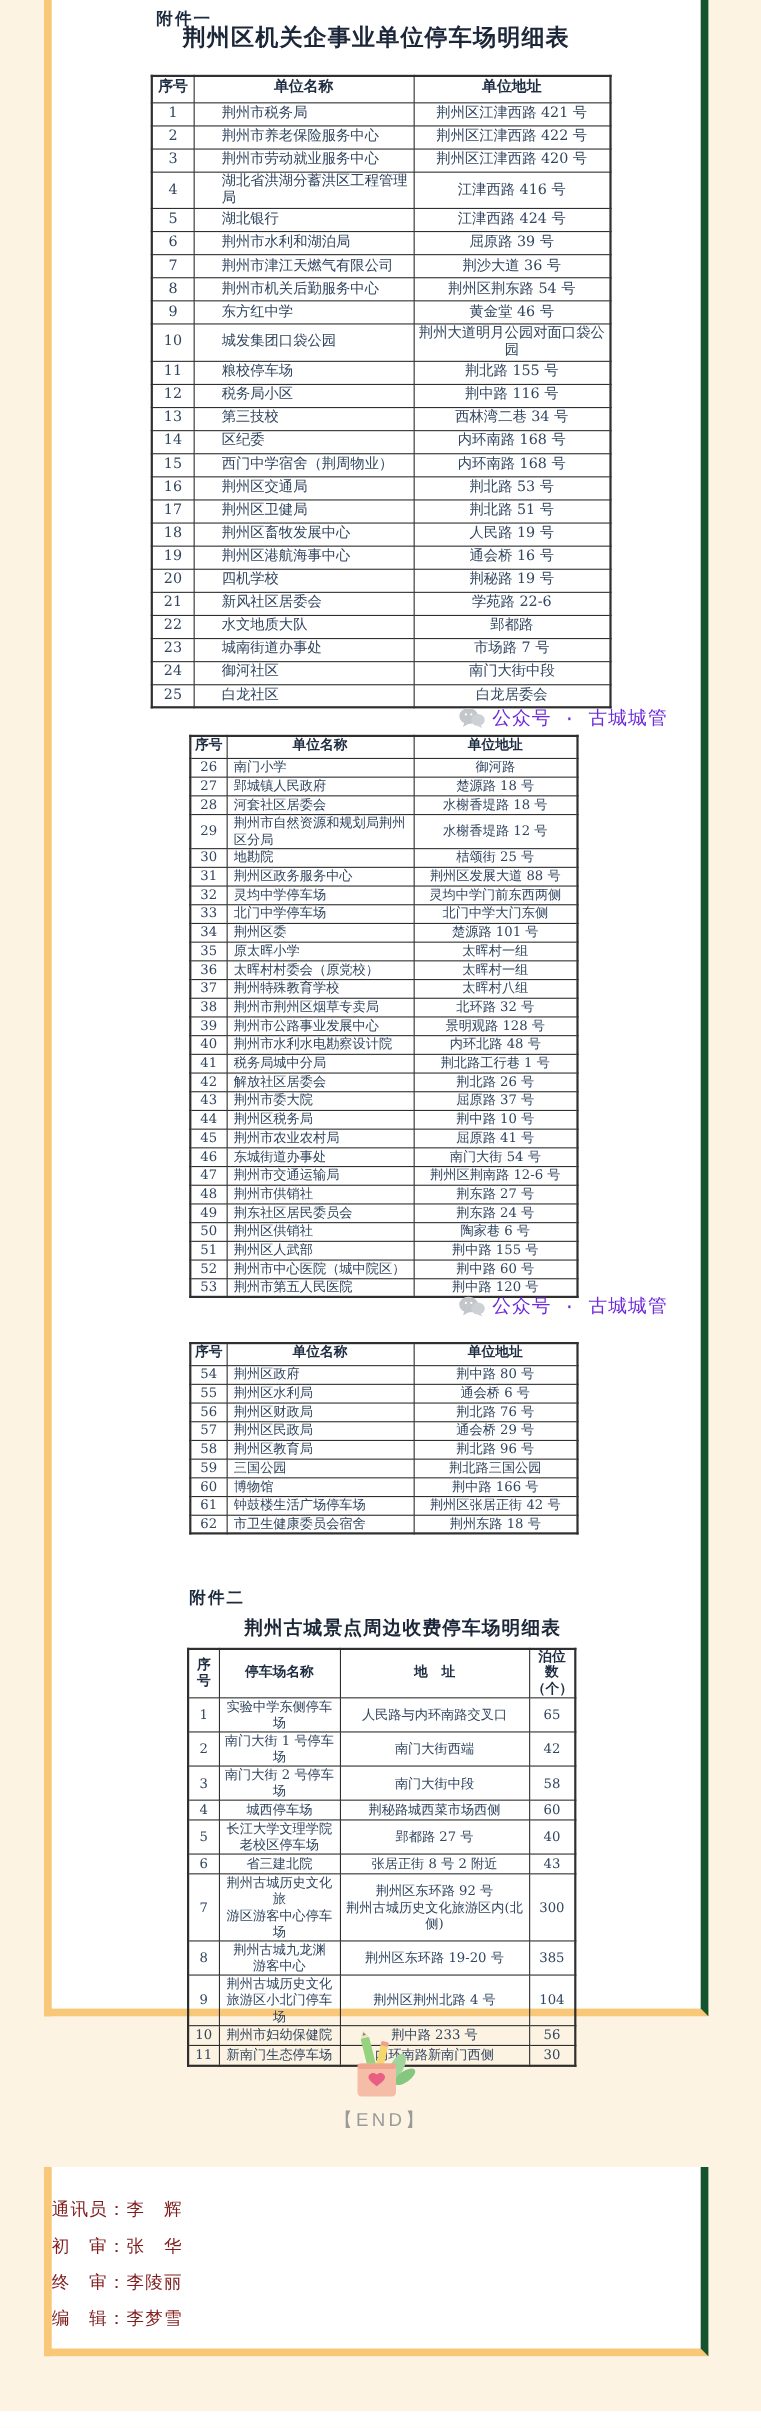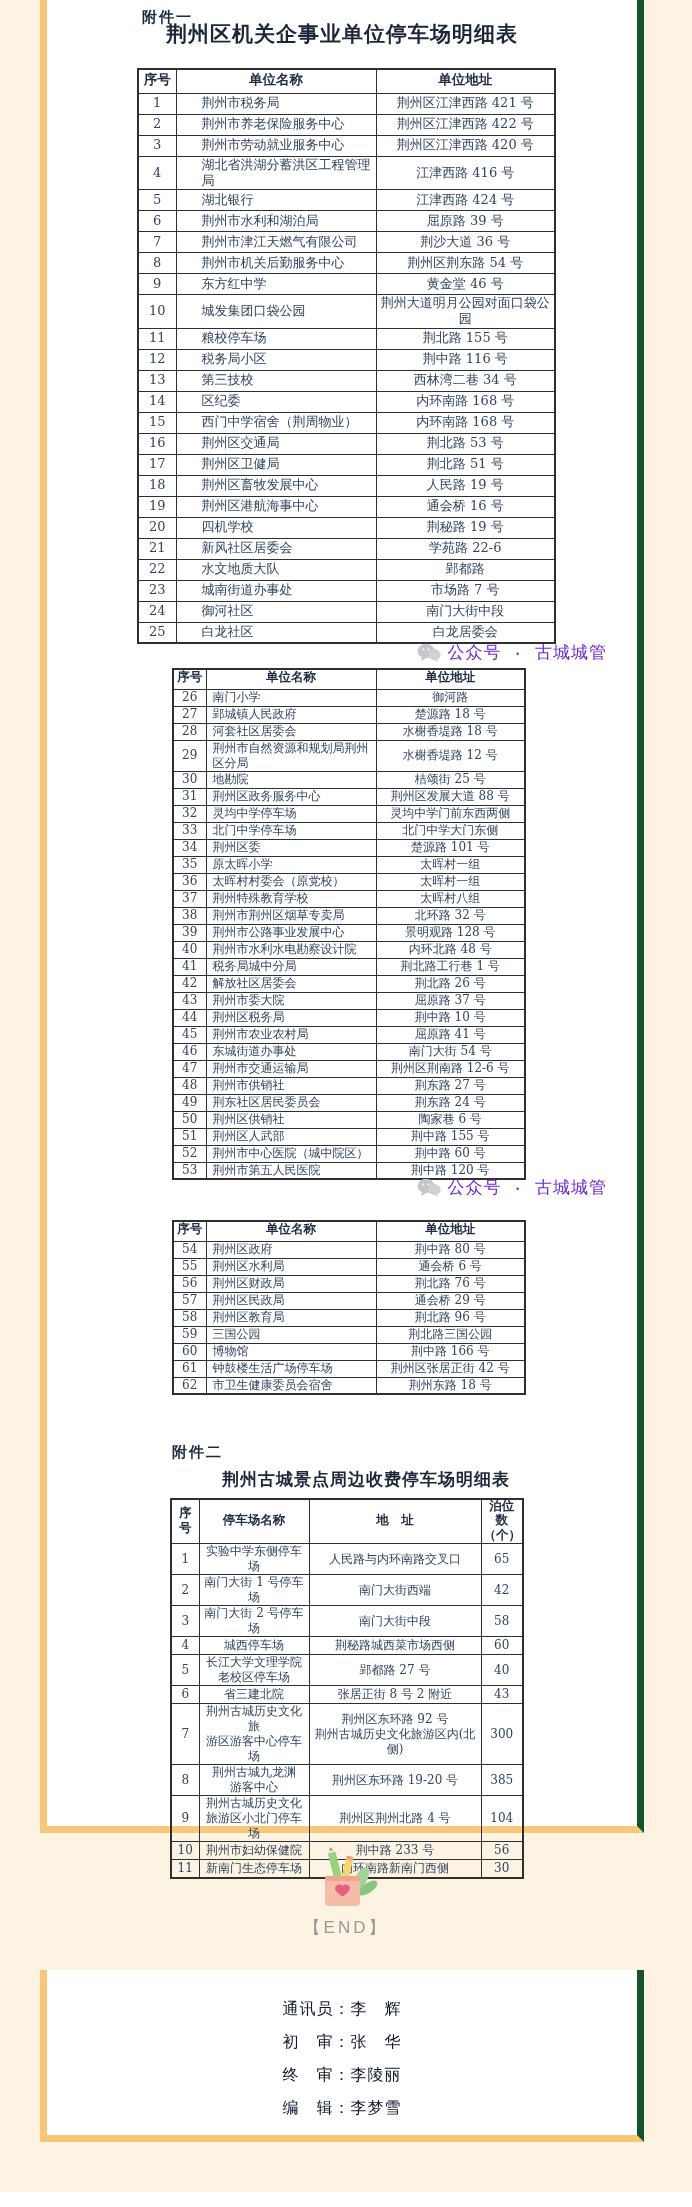--- a/index.html
+++ b/index.html
@@ -71,22 +71,22 @@
   #end-icon{position:absolute;top:1846px;left:308px;}
   #end-label{
     position:absolute;top:1916px;left:0;width:692px;text-align:center;
     font-family:"Liberation Sans",sans-serif;font-size:17px;color:#9a9a9a;
     letter-spacing:3px;
   }
 
   
   #credits-list{padding-top:22px;}
   .credit-line{
-    height:33px;line-height:33px;text-align:center;
-    font-size:16px;color:#0f172a;letter-spacing:1px;
+    height:33px;line-height:33px;text-align:left;
+    font-size:16px;color:#7f1d1d;letter-spacing:1px;
   }
 </style>
 </head>
 <body>
 
 <div class="panel" id="panel-document">
 
   <div class="att-label" id="attachment1-label">附件一</div>
 
   <div class="doc-title" id="attachment1-title">荆州区机关企事业单位停车场明细表</div>

